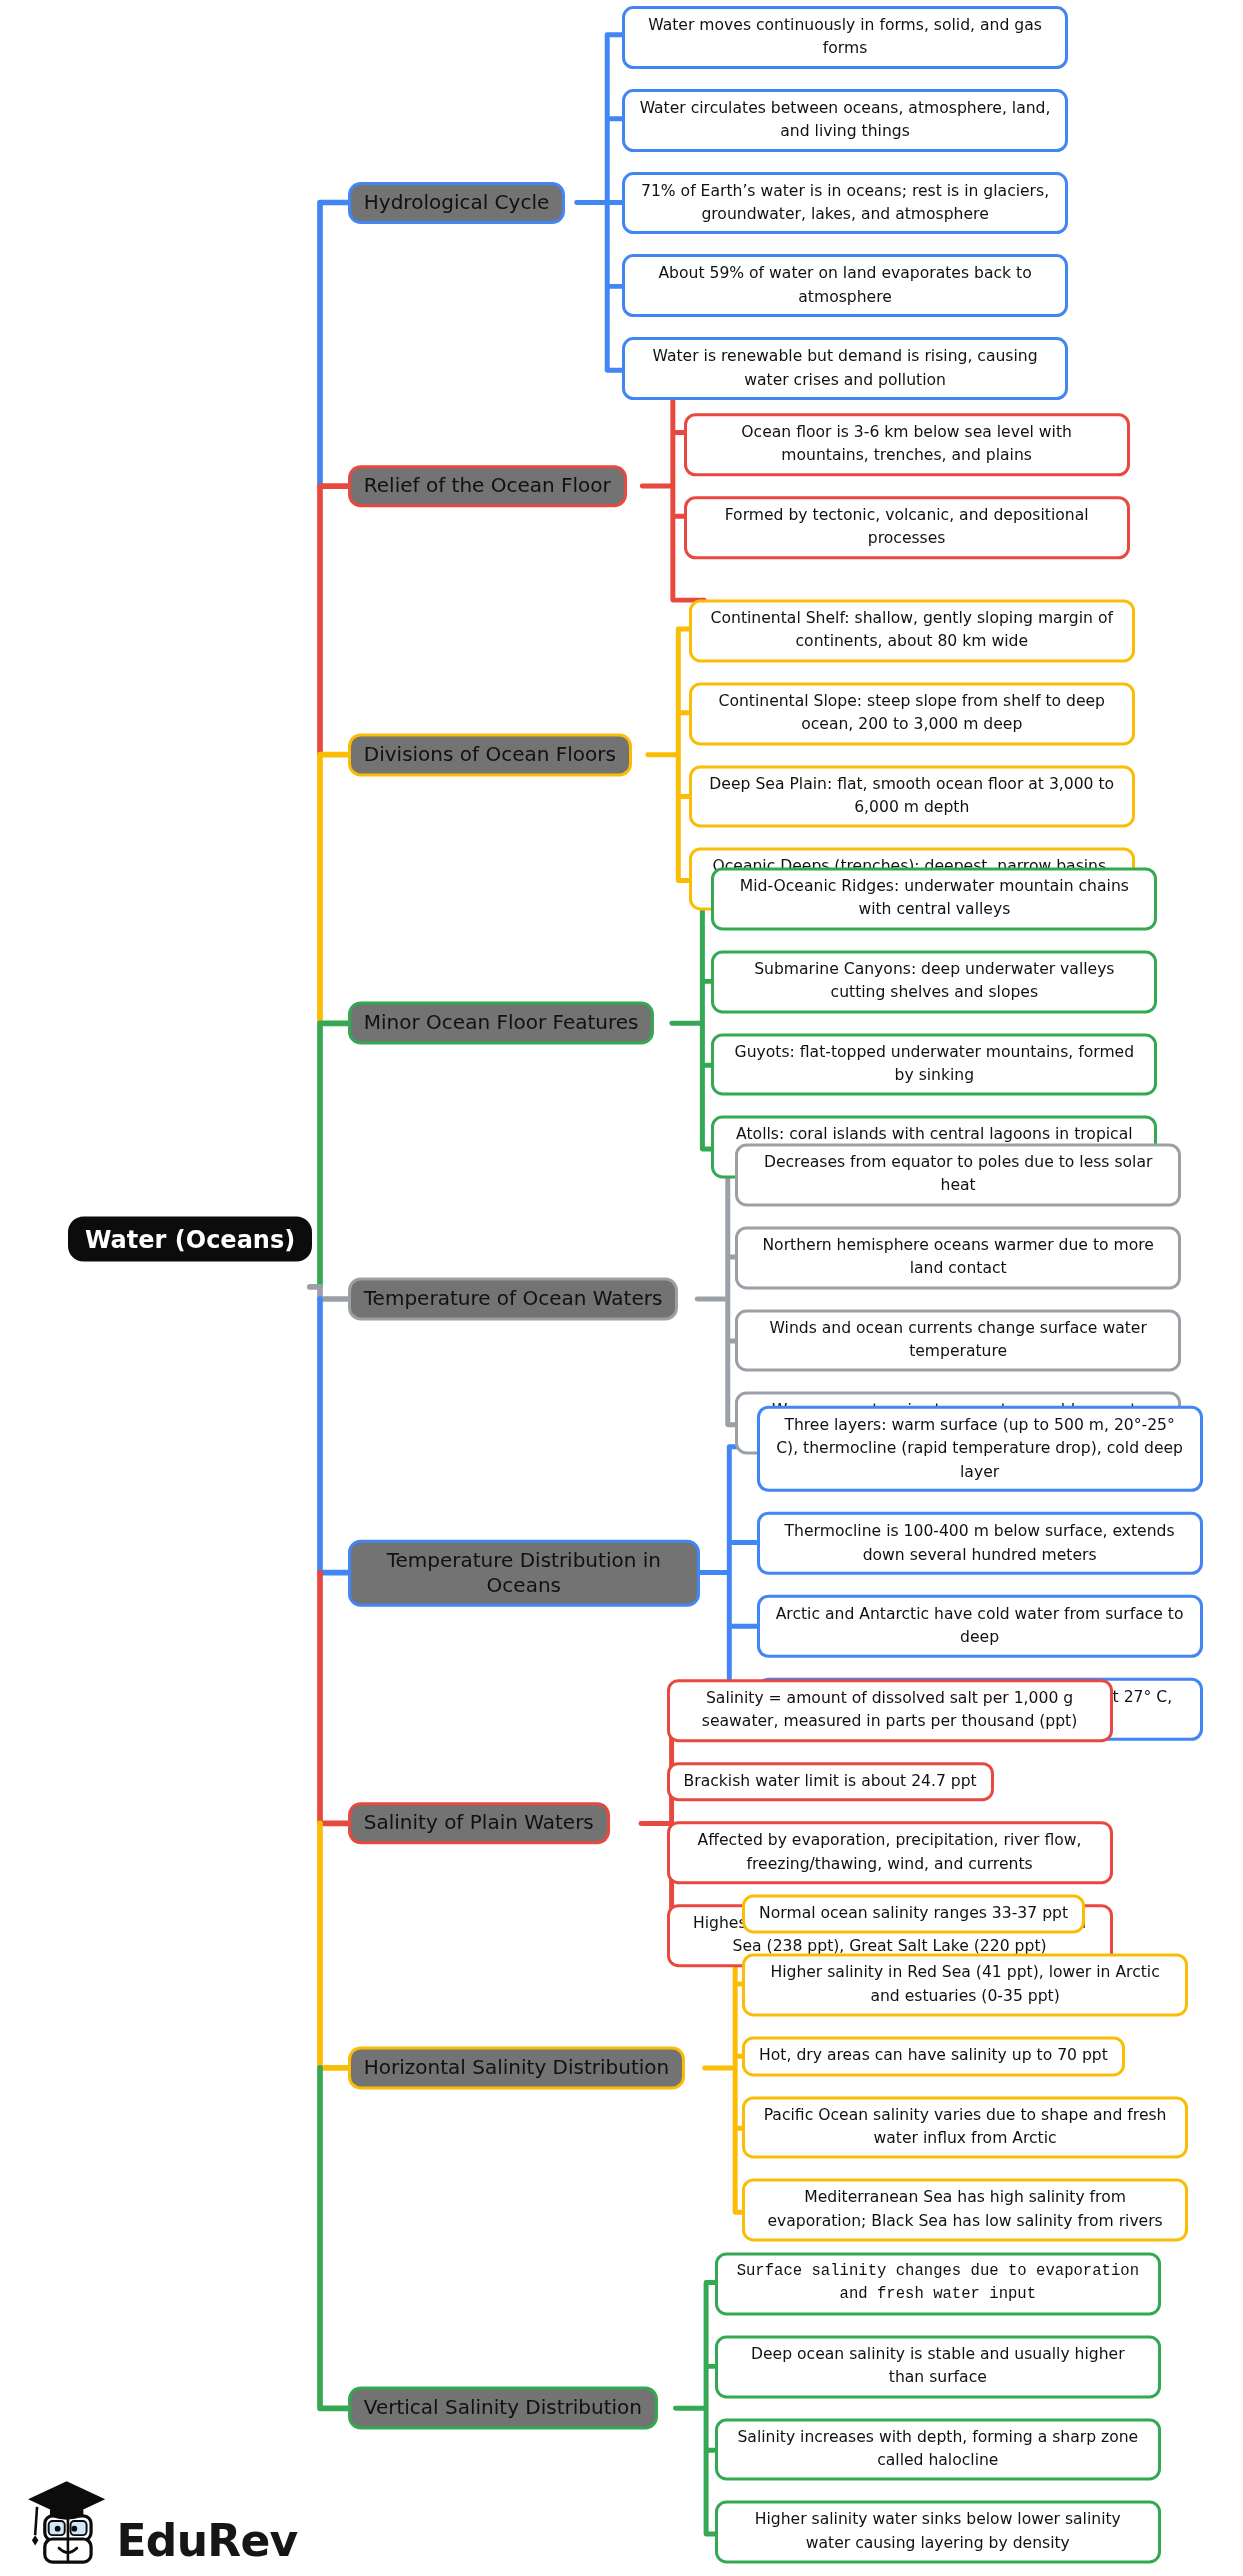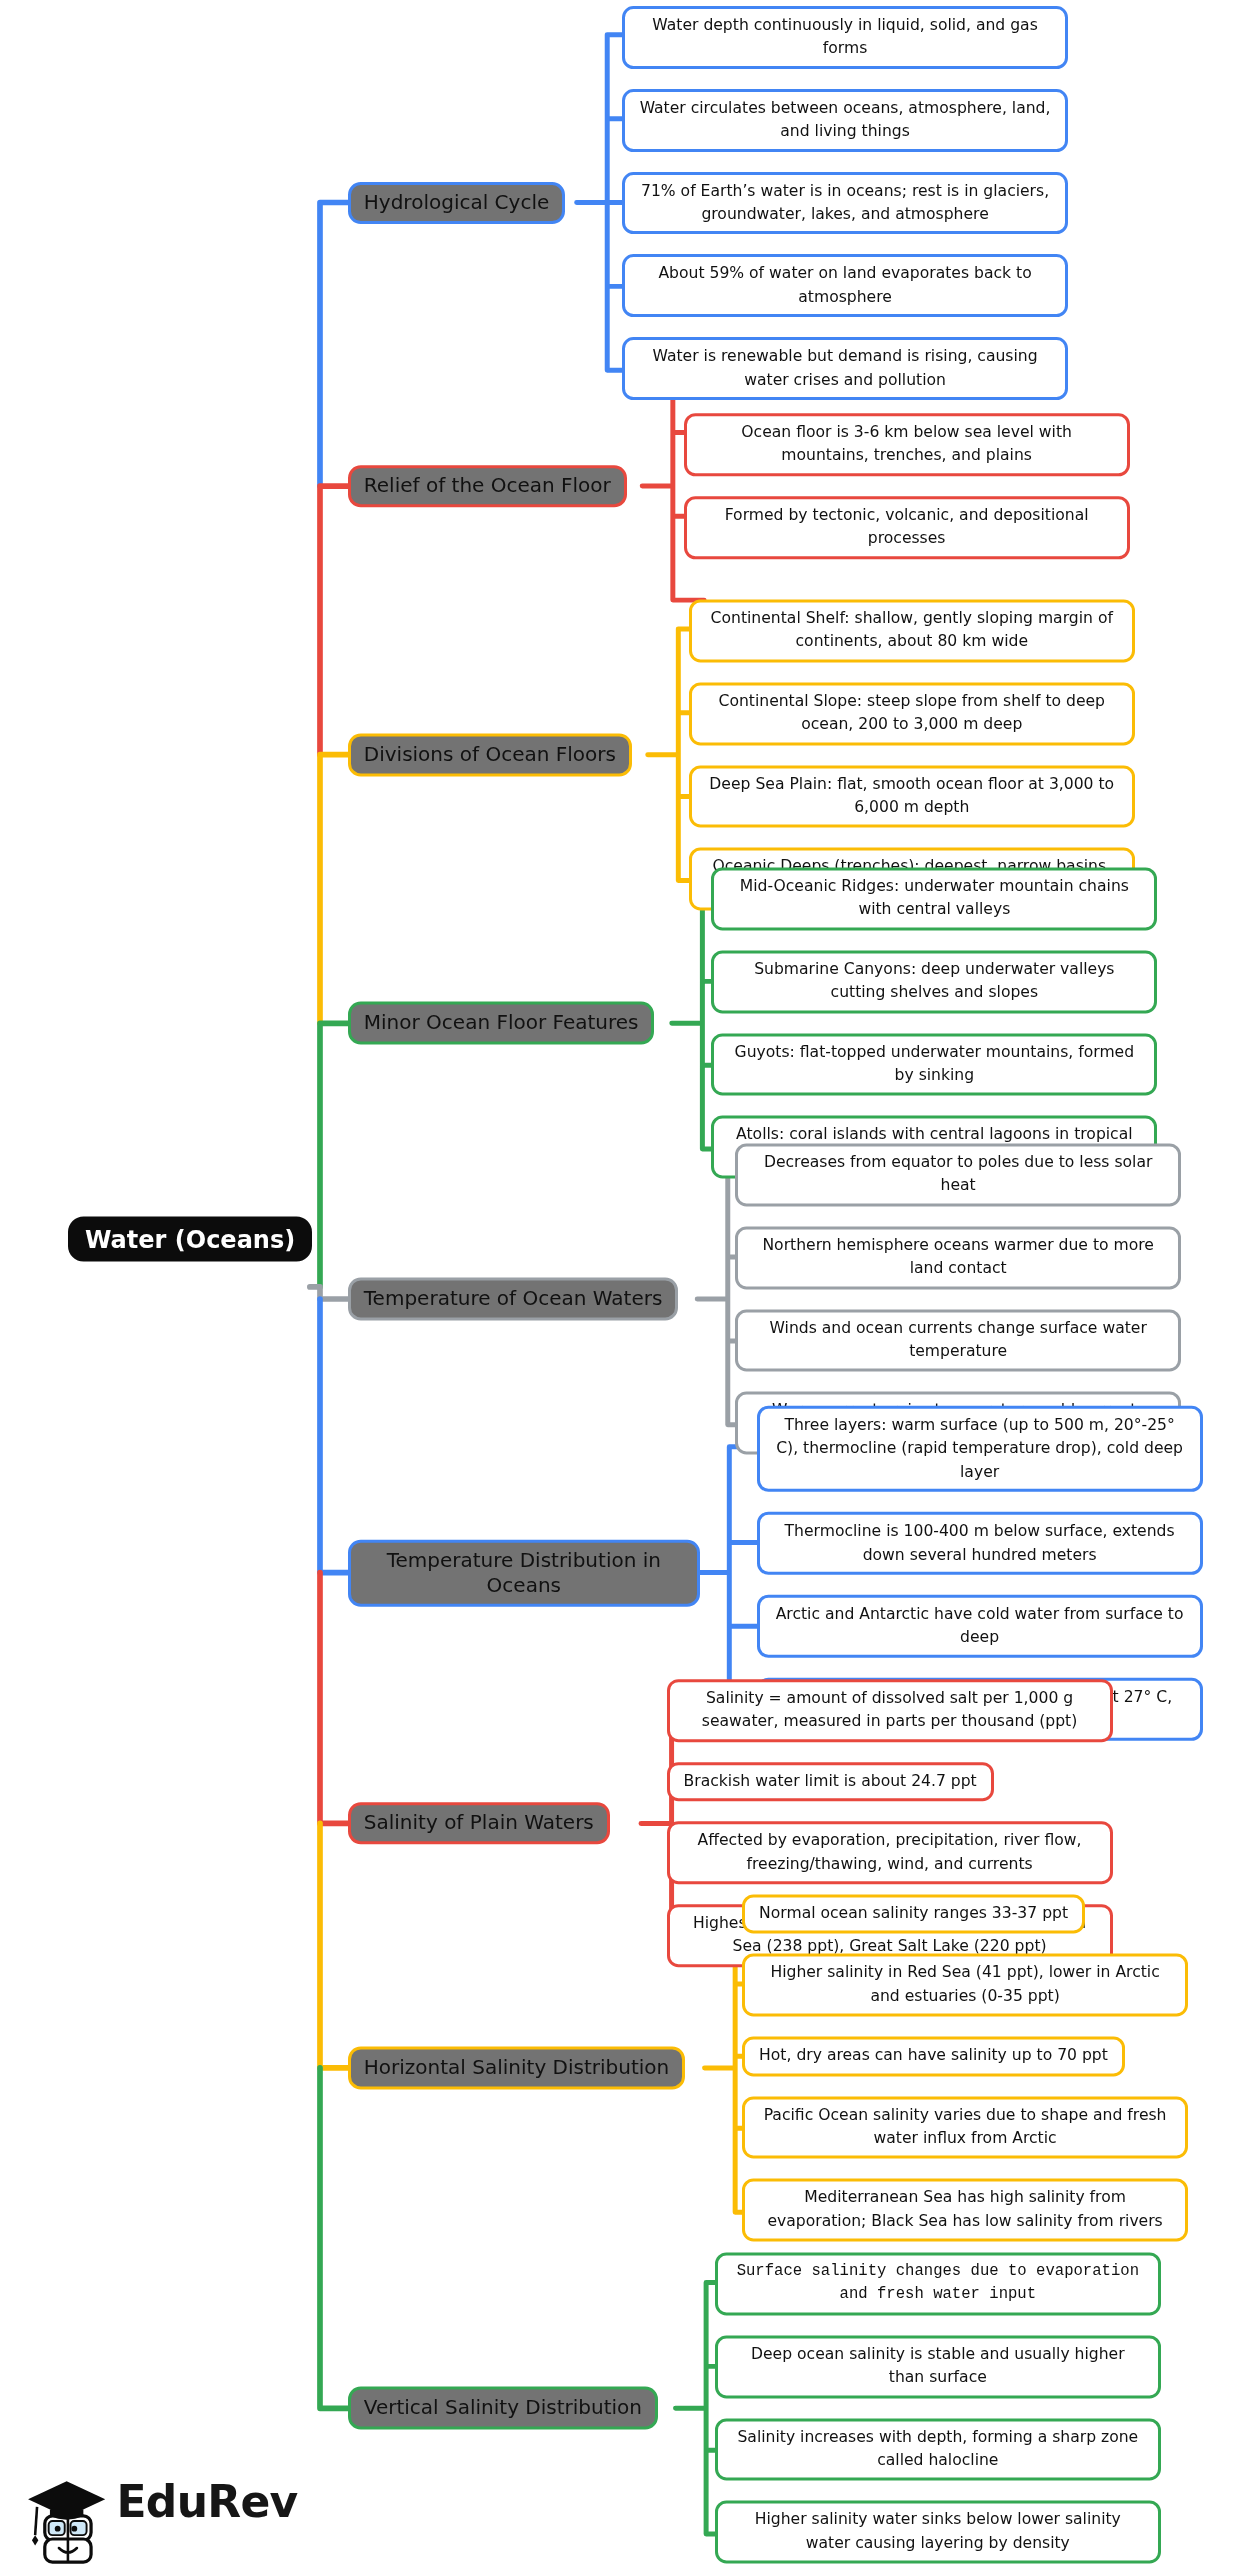--- a/index.html
+++ b/index.html
@@ -20,21 +20,21 @@
     white-space:nowrap;flex:none;
   }
   .branch-label.wrap{white-space:normal;max-width:320px;}
   .spacer{width:57px;flex:none;}
   .leaf-stack{display:flex;flex-direction:column;gap:20px;align-items:flex-start;}
   .leaf{
     border:3.6px solid #888;border-radius:11.4px;background:#ffffff;
     font-size:15.6px;line-height:1.5;padding:5px 14px;text-align:center;
     width:fit-content;max-width:412px;
   }
-  #logo{position:absolute;left:24px;top:2476px;display:flex;align-items:flex-start;gap:8.5px;z-index:2;}
+  #logo{position:absolute;left:24px;top:2476px;display:flex;align-items:flex-end;gap:8.5px;z-index:2;}
   #logo .brand{font-size:44px;font-weight:bold;color:#161616;letter-spacing:-0.7px;}
 </style>
 </head>
 <body>
 
 <div id="canvas">
   <svg id="connectors" viewBox="0 0 1750 3625">
       <path d="M 490 285 L 450 285 L 450 684" stroke="#4285f4" stroke-width="8" fill="none" stroke-linecap="round" stroke-linejoin="round"></path>
       <path d="M 490 684 L 450 684 L 450 1062" stroke="#e8483e" stroke-width="8" fill="none" stroke-linecap="round" stroke-linejoin="round"></path>
       <path d="M 490 1062 L 450 1062 L 450 1440" stroke="#fbbc05" stroke-width="8" fill="none" stroke-linecap="round" stroke-linejoin="round"></path>
@@ -55,21 +55,21 @@
       <path d="M 950.359375 3389 L 993.359375 3389 M 993.359375 3212 L 993.359375 3566 M 993.359375 3212 L 1037.359375 3212 M 993.359375 3330 L 1037.359375 3330 M 993.359375 3448 L 1037.359375 3448 M 993.359375 3566 L 1037.359375 3566" stroke="#34a853" stroke-width="7" fill="none" stroke-linecap="round" stroke-linejoin="round"></path>
     </svg>
 
   <div id="root-node">Water (Oceans)</div>
 
   <div id="branches">
       <div class="branch-row" style="left: 348px; top: 203px; transform: translateY(-50%);">
       <div class="branch-label" style="border-color: rgb(66, 133, 244);">Hydrological Cycle</div>
       <div class="spacer"></div>
       <div class="leaf-stack">
-          <div class="leaf" style="border-color: rgb(66, 133, 244);">Water depth continuously in liquid, solid, and gas forms</div>
+          <div class="leaf" style="border-color: rgb(66, 133, 244);">Water moves continuously in forms, solid, and gas forms</div>
           <div class="leaf" style="border-color: rgb(66, 133, 244);">Water circulates between oceans, atmosphere, land, and living things</div>
           <div class="leaf" style="border-color: rgb(66, 133, 244);">71% of Earth’s water is in oceans; rest is in glaciers, groundwater, lakes, and atmosphere</div>
           <div class="leaf" style="border-color: rgb(66, 133, 244);">About 59% of water on land evaporates back to atmosphere</div>
           <div class="leaf" style="border-color: rgb(66, 133, 244);">Water is renewable but demand is rising, causing water crises and pollution</div>
         </div>
     </div>
       <div class="branch-row" style="left: 348px; top: 486px; transform: translateY(-50%);">
       <div class="branch-label" style="border-color: rgb(232, 72, 62);">Relief of the Ocean Floor</div>
       <div class="spacer"></div>
       <div class="leaf-stack">

